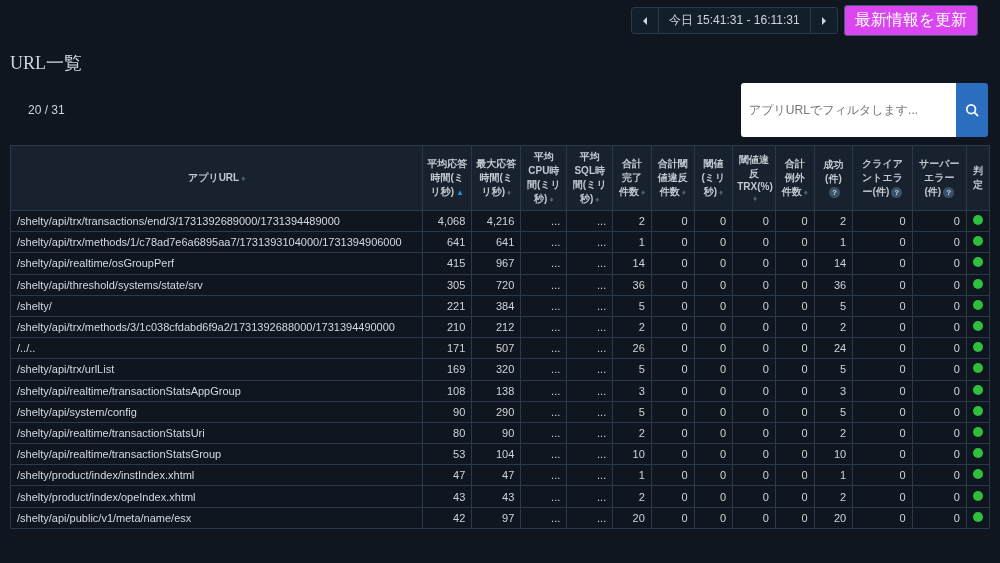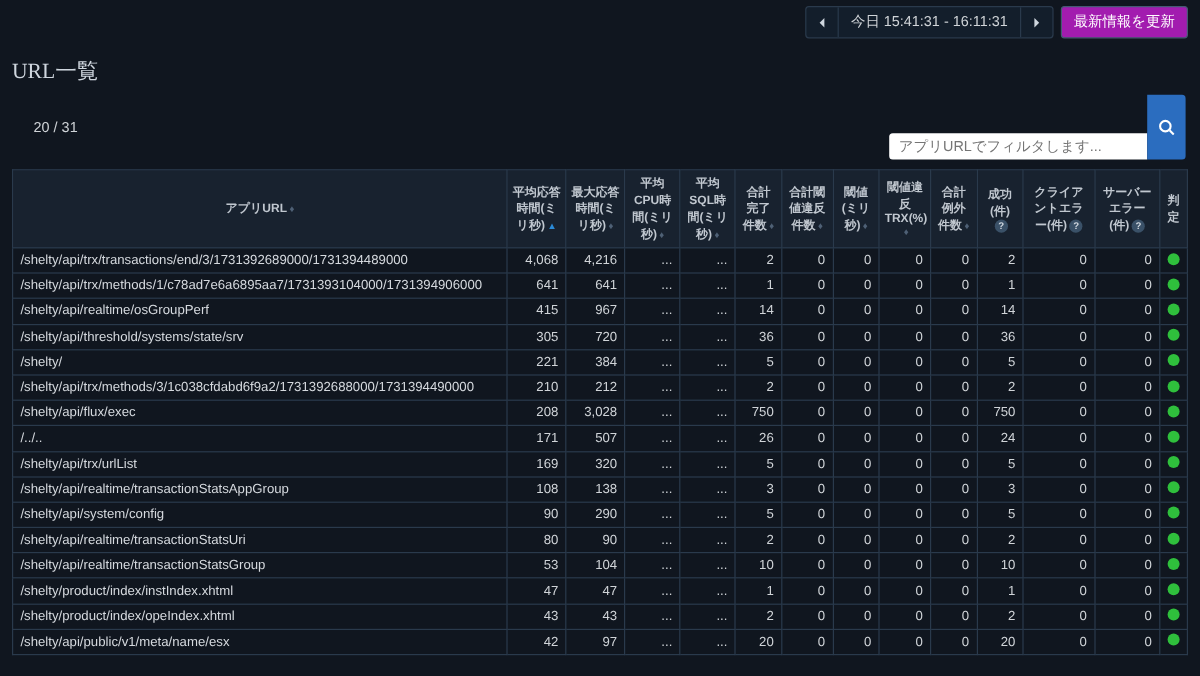--- a/index.html
+++ b/index.html
@@ -13,21 +13,21 @@
   font-family: Arial, "Hiragino Sans", "Meiryo", sans-serif;
   font-size: 11px;
   width: 1000px;
   height: 563px;
   overflow: hidden;
 }
 .top-bar {
   display: flex;
   justify-content: flex-end;
   align-items: center;
-  padding: 5px 10px;
+  padding: 5px 22px;
   gap: 6px;
 }
 .time-nav {
   display: flex;
   align-items: center;
   border: 1px solid #2a3a4c;
   background: #131e2b;
   border-radius: 3px;
   overflow: hidden;
 }
@@ -39,26 +39,26 @@
   display:flex;
   align-items:center;
 }
 .time-nav-range {
   padding: 4px 10px;
   border-left: 1px solid #2a3a4c;
   border-right: 1px solid #2a3a4c;
   font-size: 12px;
 }
 .refresh-btn {
-  background: #a21caf;
+  background: #d946ef;
   color: #fff;
   padding: 4px 10px;
   border-radius: 3px;
   cursor: pointer;
-  font-size: 12px;
+  font-size: 16px;
   border:1px solid #455a73;
 }
 .section-title {
   font-size: 18px;
   color: #cfd6de;
   padding: 10px 10px 4px 10px;
   font-family: Liberation Serif, serif;
 }
 .subbar {
   display: flex;
@@ -71,23 +71,22 @@
 }
 .filter-wrap {
   display: flex;
 }
 .filter-input {
   width: 215px;
   background: #fff;
   color: #555;
   border: none;
   border-radius: 3px 0 0 3px;
-  padding: 4px 8px;
+  padding: 20px 8px;
   font-size: 12px;
-  margin-top: 32px;
 }
 .filter-btn {
   background: #2b6dbf;
   border-radius: 0 3px 3px 0;
   padding: 4px 9px;
   cursor: pointer;
   display:flex;
   align-items:center;
   justify-content:center;
 }
@@ -314,36 +313,20 @@
           <td class="num">0</td>
           <td class="num">0</td>
           <td class="num">0</td>
           <td class="num">0</td>
           <td class="num">2</td>
           <td class="num">0</td>
           <td class="num">0</td>
           <td class="dot"><span class="status-dot"></span></td>
         </tr>
         <tr>
-          <td class="url">/shelty/api/flux/exec</td>
-          <td class="num">208</td>
-          <td class="num">3,028</td>
-          <td class="num">...</td>
-          <td class="num">...</td>
-          <td class="num">750</td>
-          <td class="num">0</td>
-          <td class="num">0</td>
-          <td class="num">0</td>
-          <td class="num">0</td>
-          <td class="num">750</td>
-          <td class="num">0</td>
-          <td class="num">0</td>
-          <td class="dot"><span class="status-dot"></span></td>
-        </tr>
-        <tr>
           <td class="url">/../..</td>
           <td class="num">171</td>
           <td class="num">507</td>
           <td class="num">...</td>
           <td class="num">...</td>
           <td class="num">26</td>
           <td class="num">0</td>
           <td class="num">0</td>
           <td class="num">0</td>
           <td class="num">0</td>

